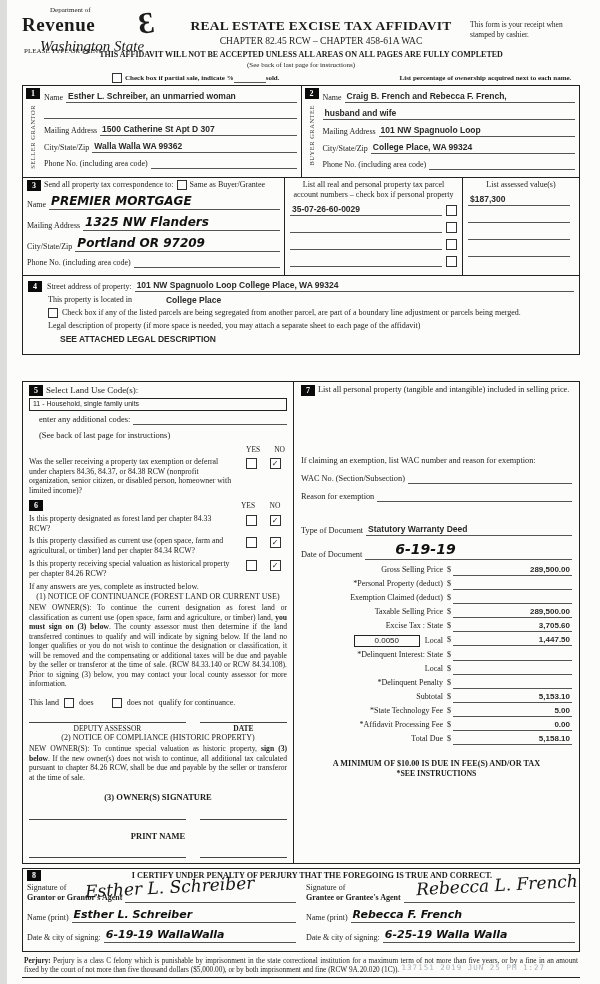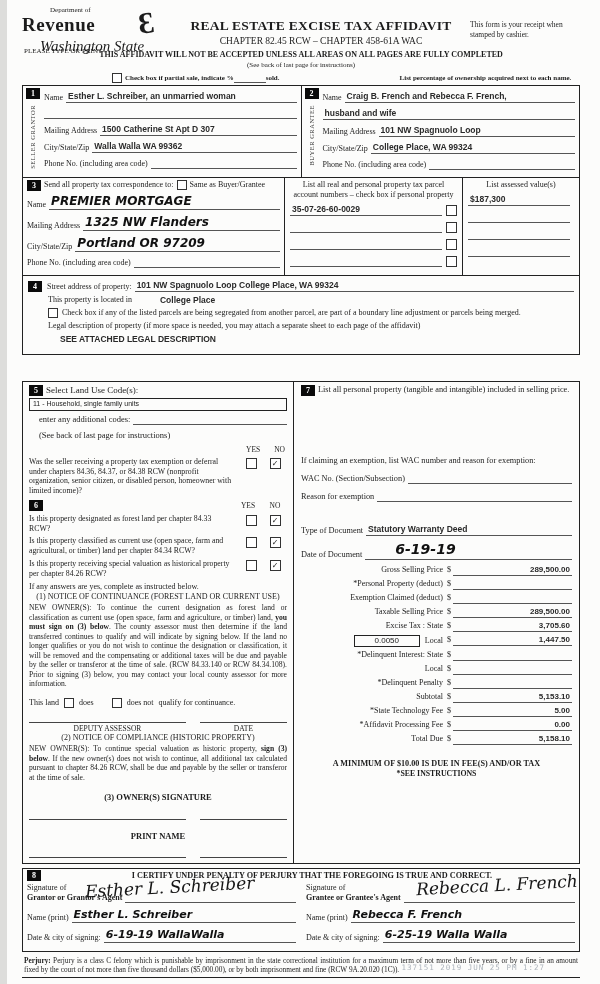--- a/index.html
+++ b/index.html
@@ -70,21 +70,21 @@
   .codebox{border:1.2px solid #222;padding:1px 3px;margin:2px 0;font-family:"Liberation Sans",sans-serif;font-size:7px;}
   .yn-h{display:flex;justify-content:flex-end;gap:14px;font-size:7.5px;margin:4px 2px 2px 0;}
   .qrow{display:flex;align-items:flex-start;margin:3px 0;}
   .qtext{flex:1;padding-right:6px;font-size:7.8px;}
   .yn-c{width:24px;text-align:center;flex:none;padding-top:1px;}
   .notice-t{text-align:center;font-weight:normal;font-size:8px;}
   .notice-b{font-size:7.6px;text-align:justify;margin-top:1px;}
   .landrow{display:flex;align-items:center;gap:5px;margin:9px 0 4px;}
   .sigpair{display:flex;gap:14px;margin-top:14px;}
   .sigpair .l1{flex:1.8;border-top:1px solid #444;text-align:center;font-size:7.5px;padding-top:1px;}
-  .sigpair .l2{flex:1;border-top:1px solid #444;text-align:center;font-size:7.5px;padding-top:1px;}
+  .sigpair .l2{flex:1;border-top:1px solid #444;text-align:center;font-size:7.5px;padding-top:1px;font-weight:bold;}
   .center-b{text-align:center;font-weight:bold;font-size:8.5px;margin-top:10px;}
 
   
   .finrow{display:flex;align-items:flex-start;margin:3px 0;}
   .finlabel{width:142px;text-align:right;white-space:nowrap;flex:none;}
   .findollar{margin:0 2px 0 4px;flex:none;}
   .finline{flex:1;border-bottom:1px solid #555;text-align:right;min-height:10px;padding:0 2px;
            font-family:"Liberation Sans",sans-serif;font-size:8px;color:#2a2a2a;font-weight:bold;}
   .ratebox{border:1.2px solid #222;width:64px;text-align:center;font-family:"Liberation Sans",sans-serif;
            font-size:8px;margin-right:5px;flex:none;}
@@ -254,21 +254,21 @@
   </div>
 
   <div class="sec4">
     <div class="frow">
         <span class="badge" style="margin-right:5px;">4</span>
       <span class="flabel">Street address of property:</span>
       <span class="fline"><span class="typed">101 NW Spagnuolo Loop  College Place, WA 99324</span></span>
       </div>
     <div class="inlinerow" style="margin-left:20px;">
       <span>This property is located in</span>
-      <span class="typed" style="margin-left:24px;">College Place</span>
+      <span class="typed" style="margin-left:30px;">College Place</span>
       </div>
     <div class="inlinerow" style="margin-left:20px;">
       <span class="cb small"></span>
       <span>Check box if any of the listed parcels are being segregated from another parcel, are part of a boundary line adjustment or parcels being merged.</span>
       </div>
     <div class="inlinerow" style="margin-left:20px;">
       <span>Legal description of property (if more space is needed, you may attach a separate sheet to each page of the affidavit)</span>
       </div>
     <div class="inlinerow" style="margin-left:32px;">
       <span class="typed">SEE ATTACHED LEGAL DESCRIPTION</span>

